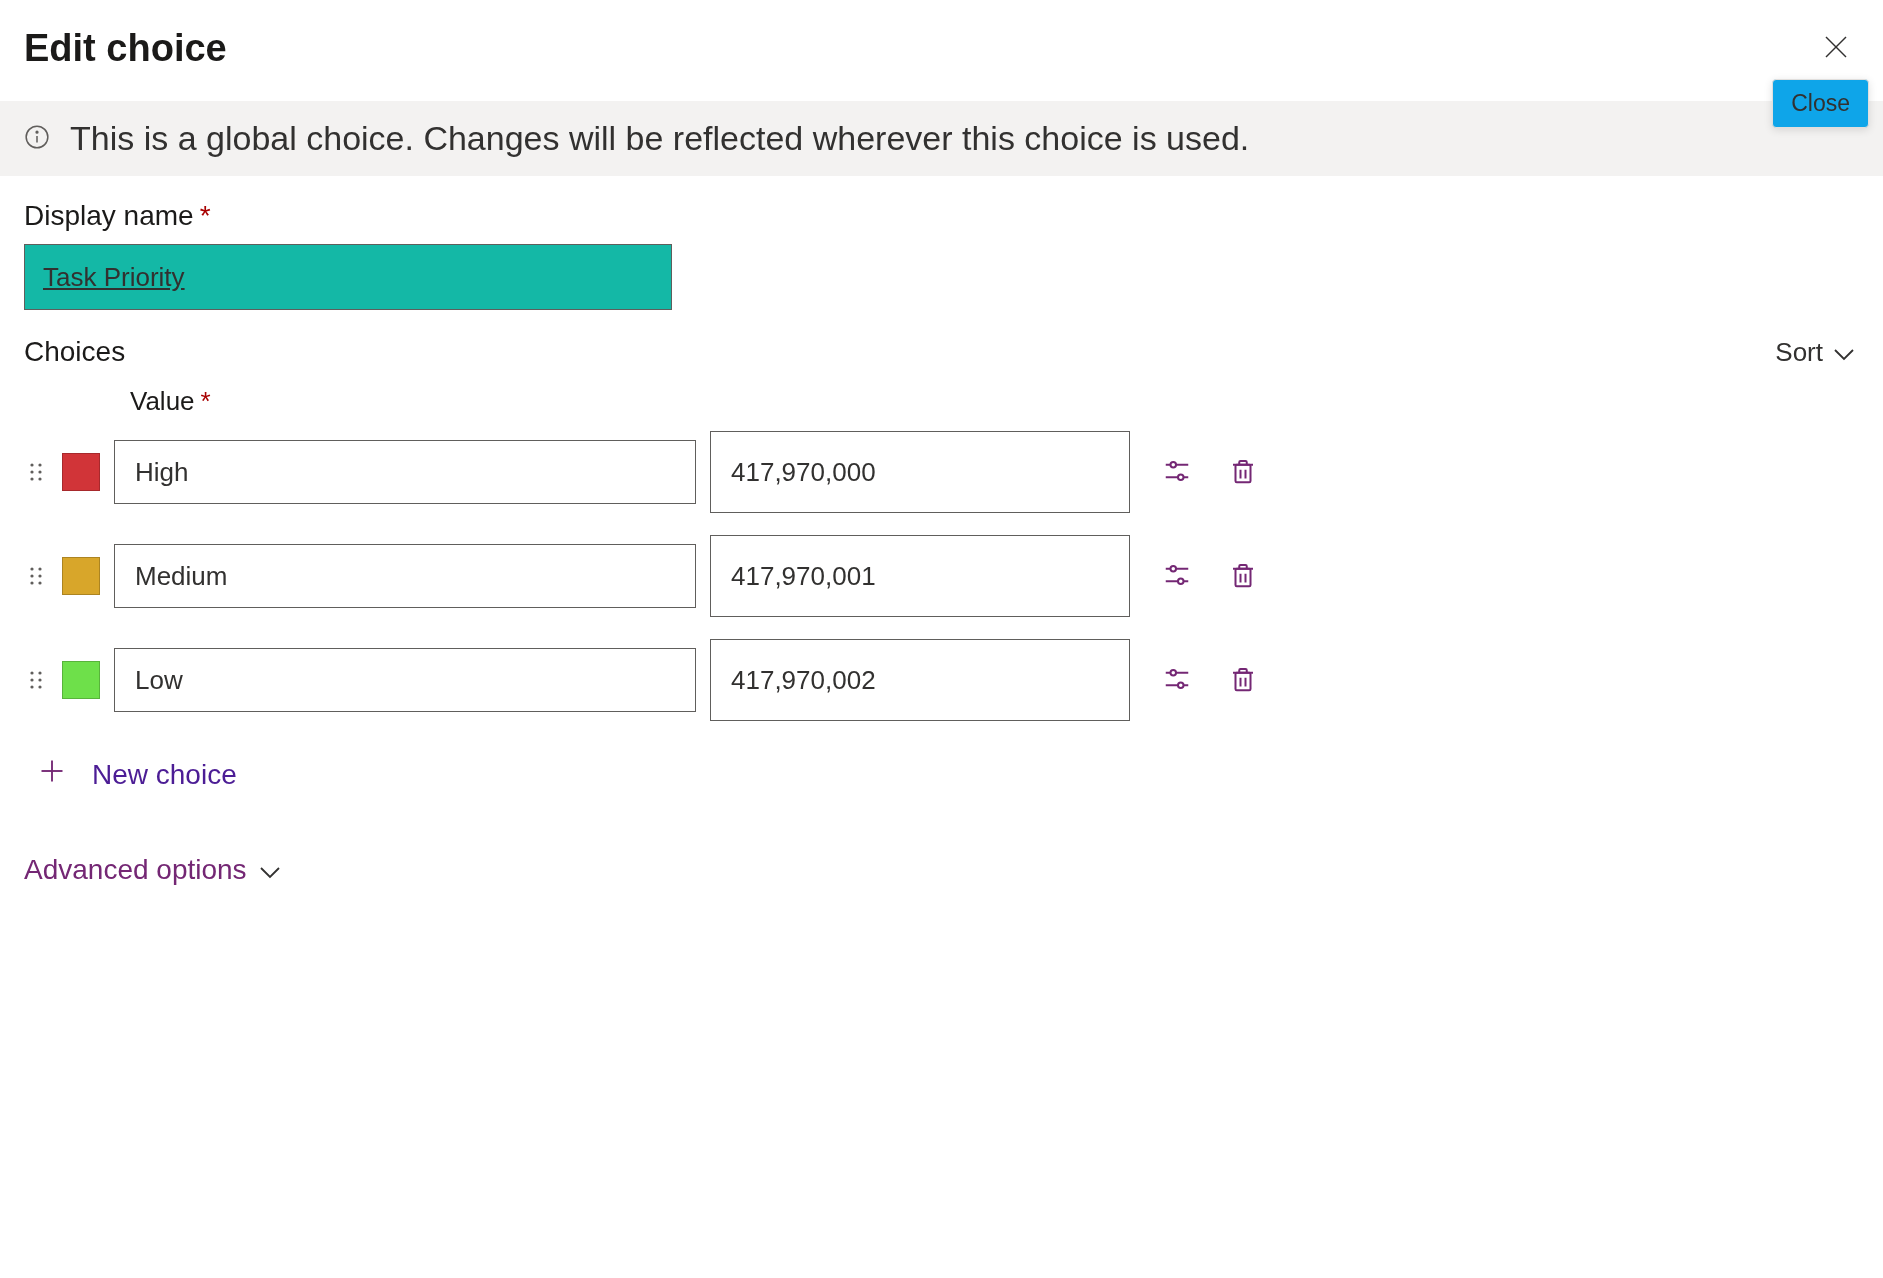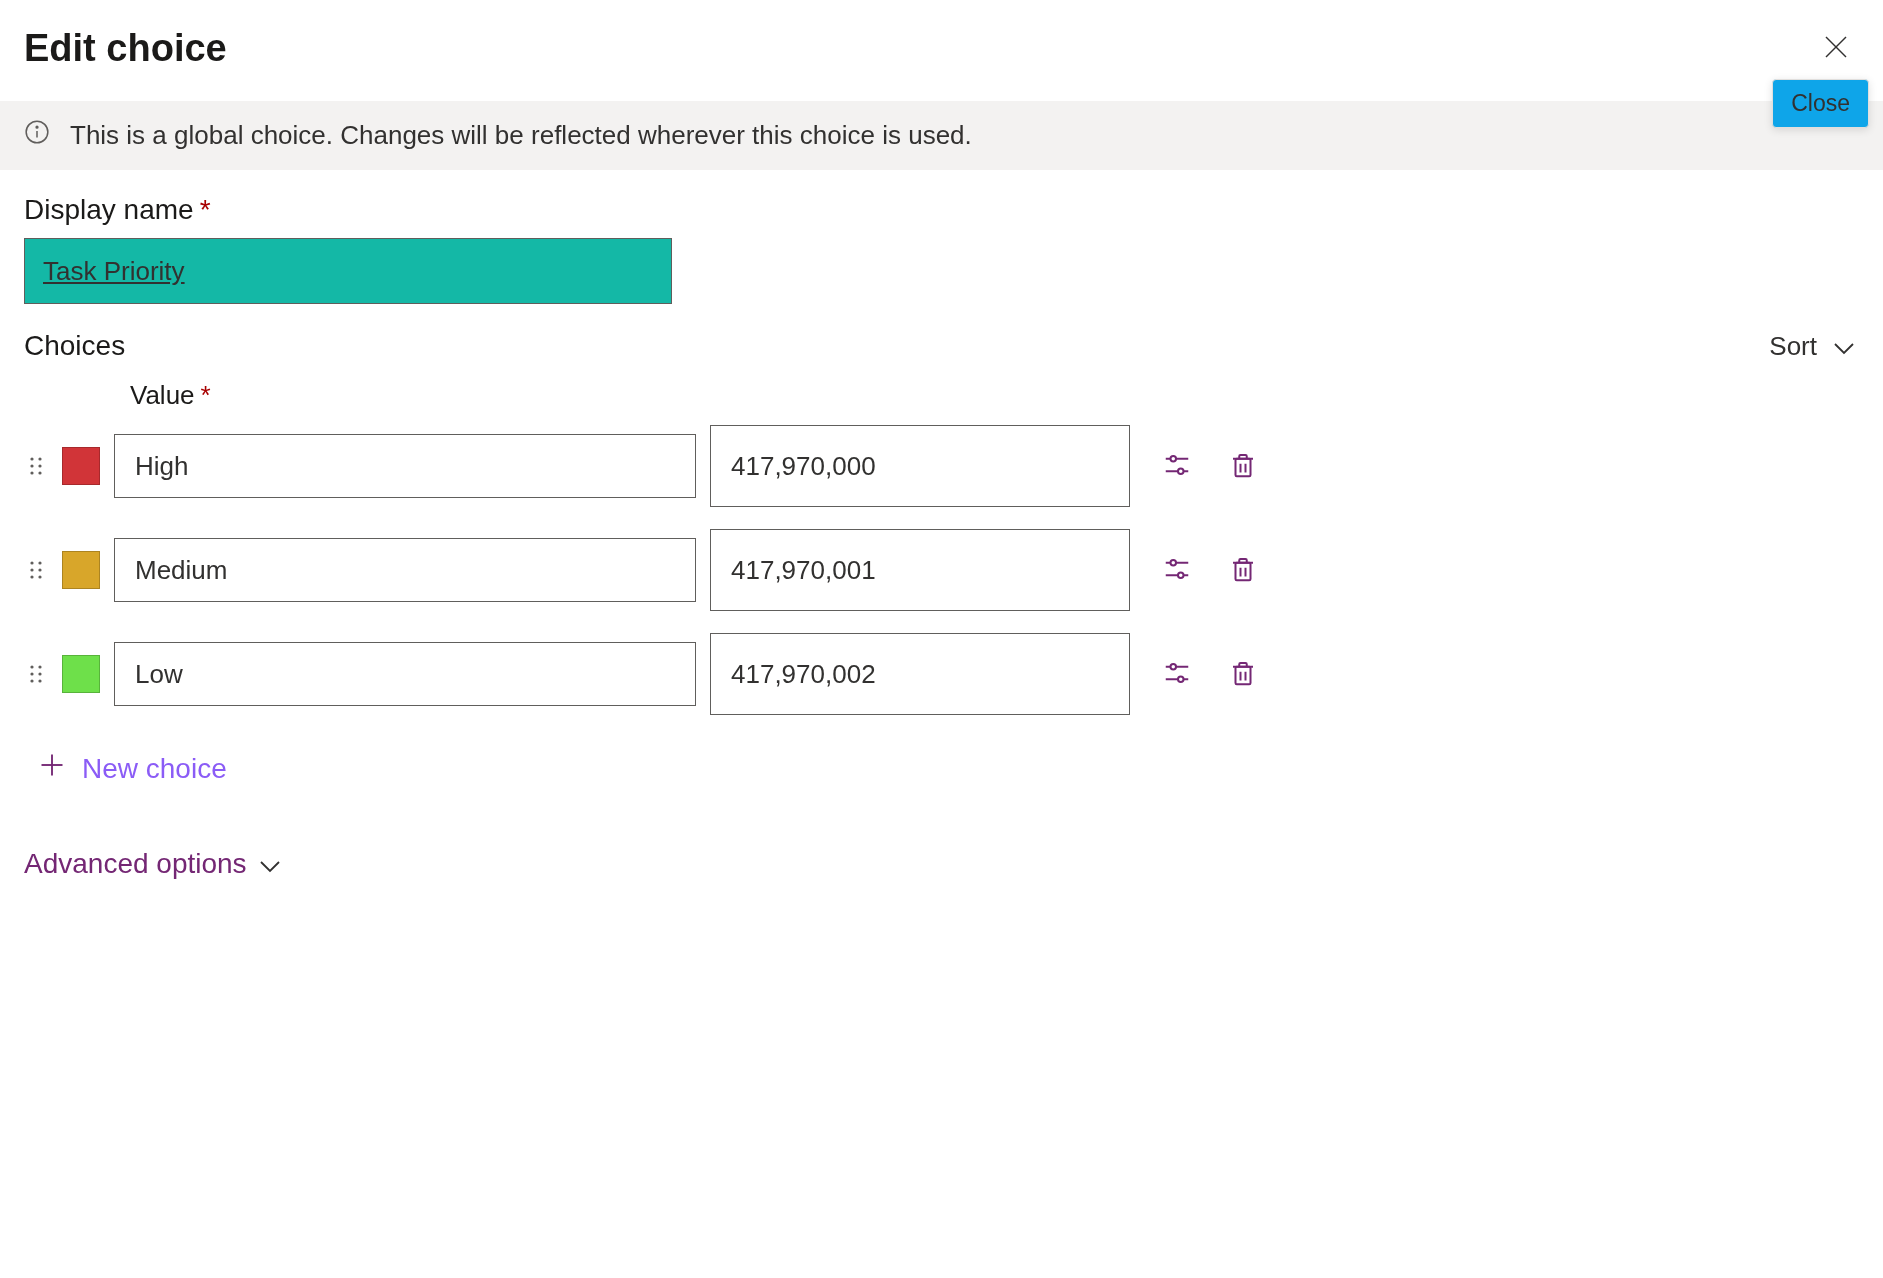--- a/index.html
+++ b/index.html
@@ -52,21 +52,21 @@
       font-size: 23px;
       color: #323130;
       white-space: nowrap;
     }
     .info-bar {
       display: flex;
       align-items: center;
       gap: 20px;
       background: #f3f2f1;
       padding: 18px 24px;
-      font-size: 26px;
+      font-size: 34px;
       color: #323130;
     }
     .info-bar svg {
       width: 26px;
       height: 26px;
       flex-shrink: 0;
     }
     .section {
       padding: 24px 24px 0 24px;
     }
@@ -97,21 +97,21 @@
       justify-content: space-between;
       align-items: center;
       padding: 26px 24px 18px 24px;
     }
     .choices-header .field-label {
       margin-bottom: 0;
     }
     .sort-btn {
       display: flex;
       align-items: center;
-      gap: 16px;
+      gap: 10px;
       background: none;
       border: none;
       font-size: 26px;
       color: #323130;
       cursor: pointer;
       font-family: inherit;
       padding-right: 4px;
     }
     .sort-btn svg {
       width: 22px;
@@ -194,28 +194,28 @@
       color: #742774;
       margin-left: 14px;
     }
     .row-action svg {
       width: 30px;
       height: 30px;
     }
     .new-choice {
       display: flex;
       align-items: center;
-      gap: 16px;
+      gap: 26px;
       padding: 14px 24px 0 38px;
       background: none;
       border: none;
       cursor: pointer;
       font-size: 28px;
       font-family: inherit;
-      color: #8b5cf6;
+      color: #4c1d95;
     }
     .new-choice svg {
       width: 28px;
       height: 28px;
       color: #742774;
     }
     .advanced {
       display: flex;
       align-items: center;
       gap: 12px;

